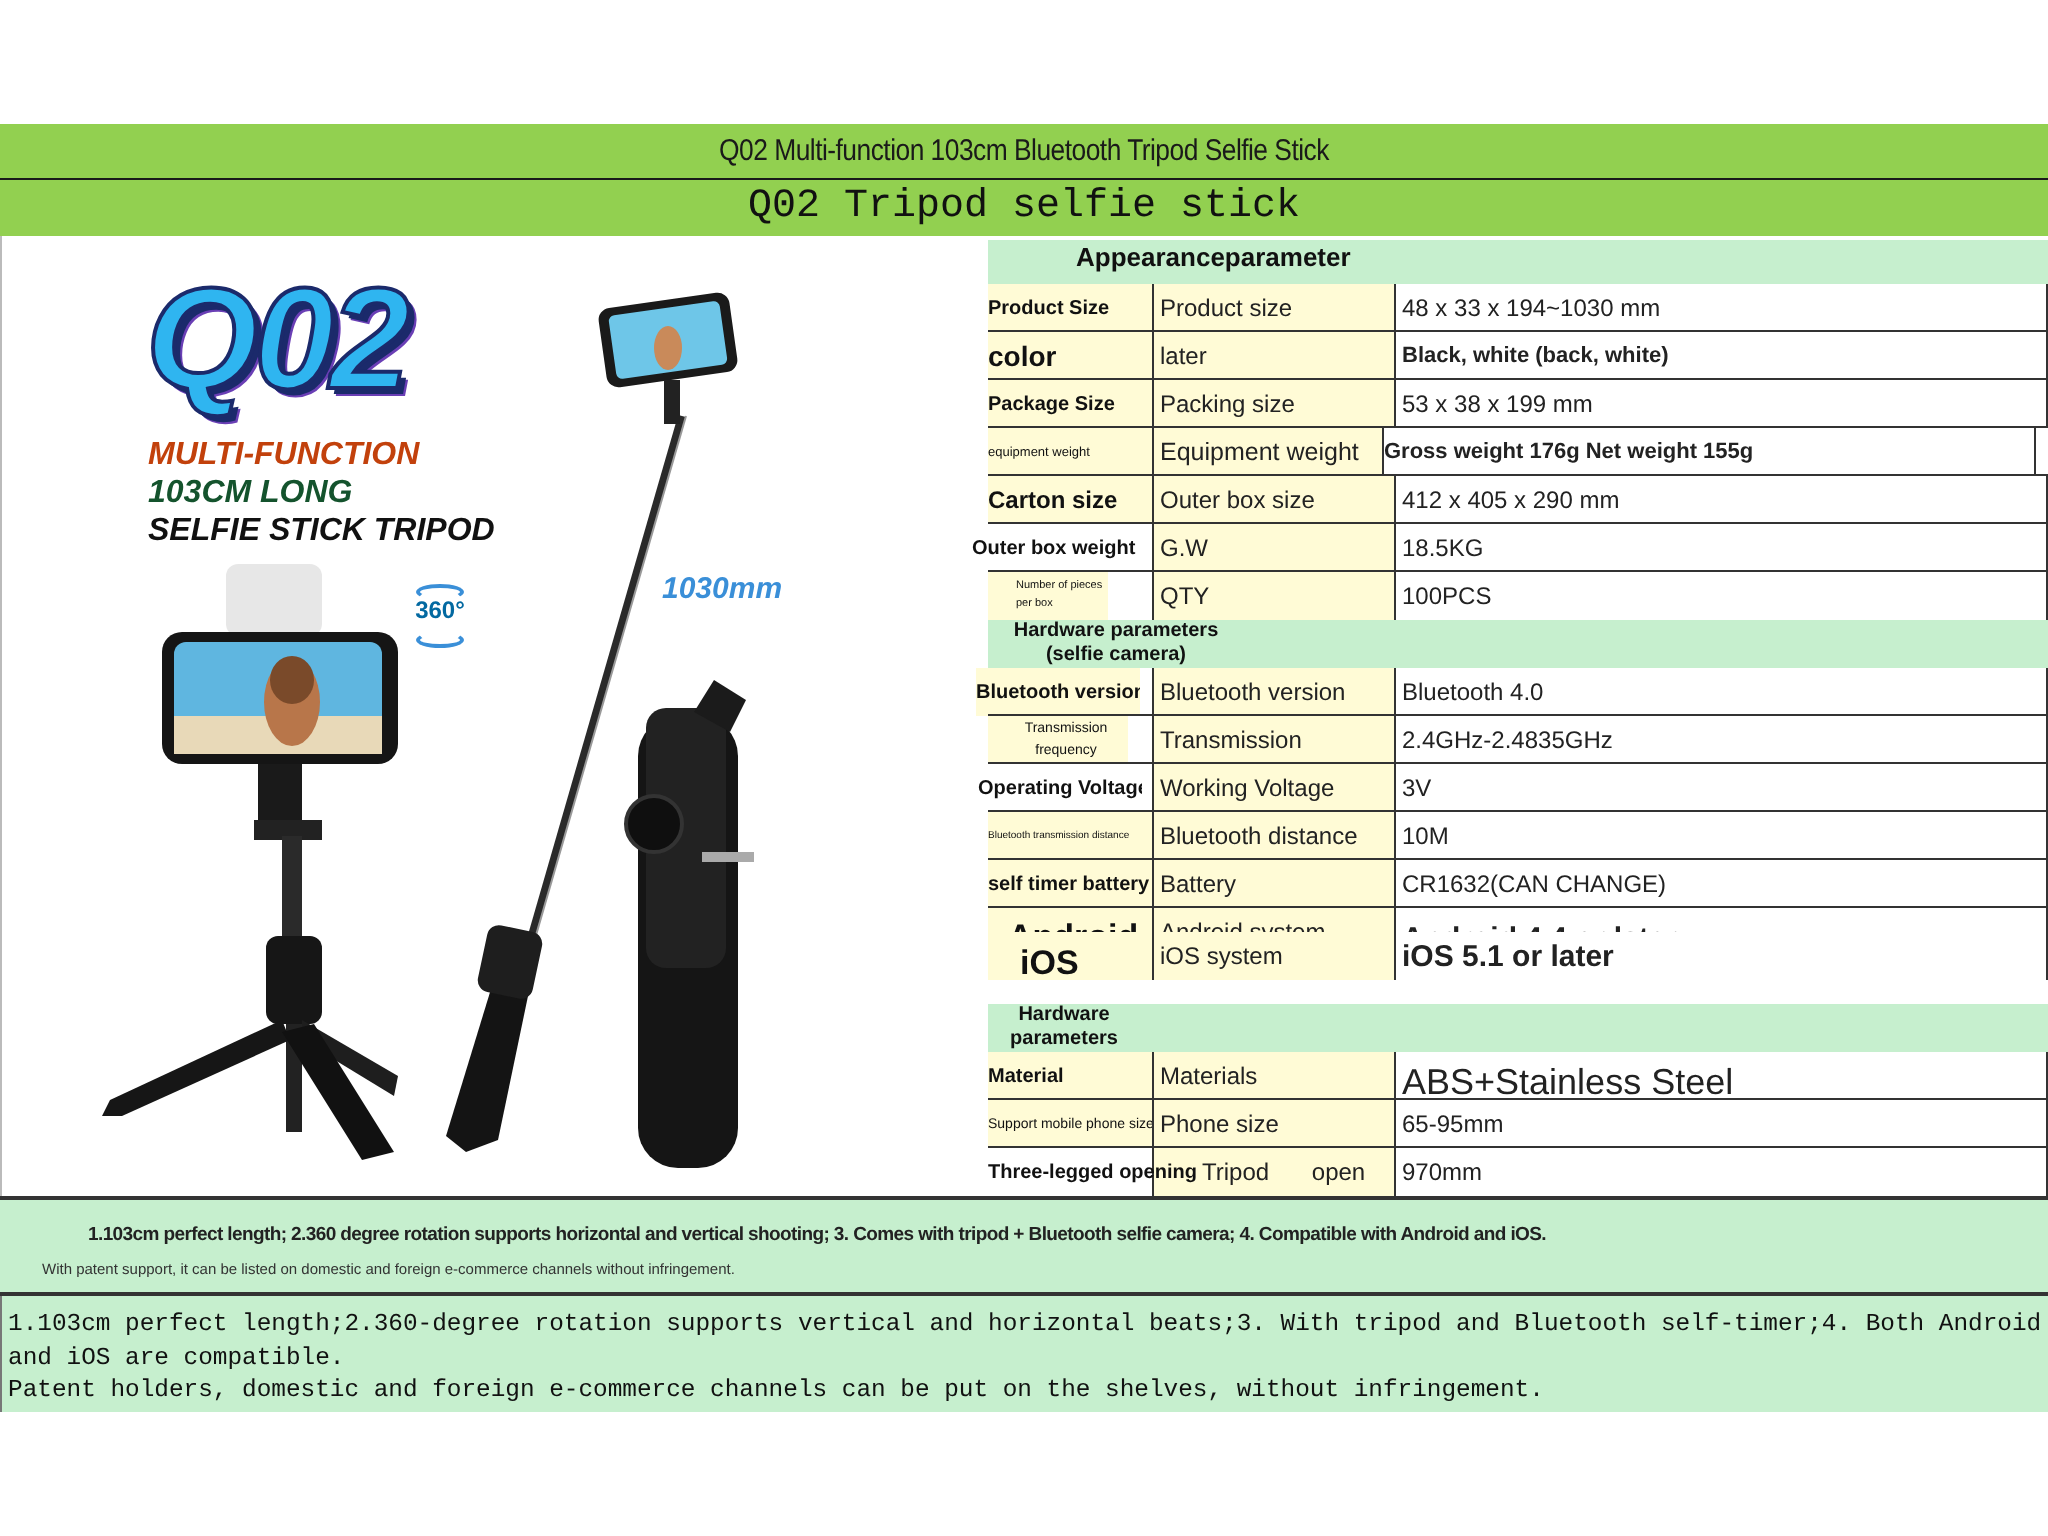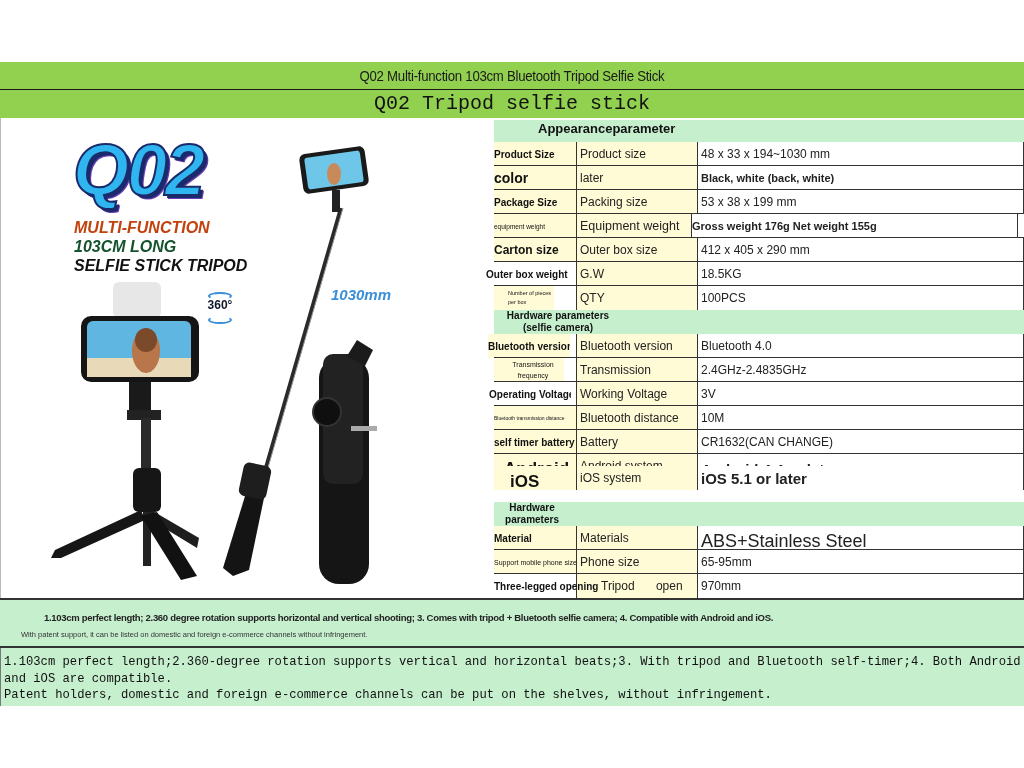--- a/index.html
+++ b/index.html
@@ -41,21 +41,21 @@
   .tagline { position: absolute; left: 73px; font-style: italic; font-weight: bold; font-size: 16px; line-height: 19px; }
   .tagline.l1 { top: 100px; color: #c2410c; }
   .tagline.l2 { top: 119px; color: #14532d; }
   .tagline.l3 { top: 138px; color: #111; }
   .dim-label {
     position: absolute; left: 330px; top: 168px; font-style: italic; font-weight: bold;
     font-size: 15px; color: #3a8fd8;
   }
   .rot-label {
     position: absolute; left: 203px; top: 180px; width: 32px; text-align: center;
-    font-size: 12px; color: #0f172a; font-weight: bold;
+    font-size: 12px; color: #0369a1; font-weight: bold;
   }
   .rot-arrow { position: absolute; left: 207px; width: 24px; height: 8px; border: 2px solid #3a8fd8; border-radius: 50%; }
   .rot-arrow.top { top: 174px; border-bottom-color: transparent; }
   .rot-arrow.bot { top: 198px; border-top-color: transparent; }
   .product-svg { position: absolute; left: 0; top: 0; }
 
   .spec-table {
     position: absolute; left: 490px; top: 118px; width: 534px; height: 480px;
     background: #ffffff;
   }

